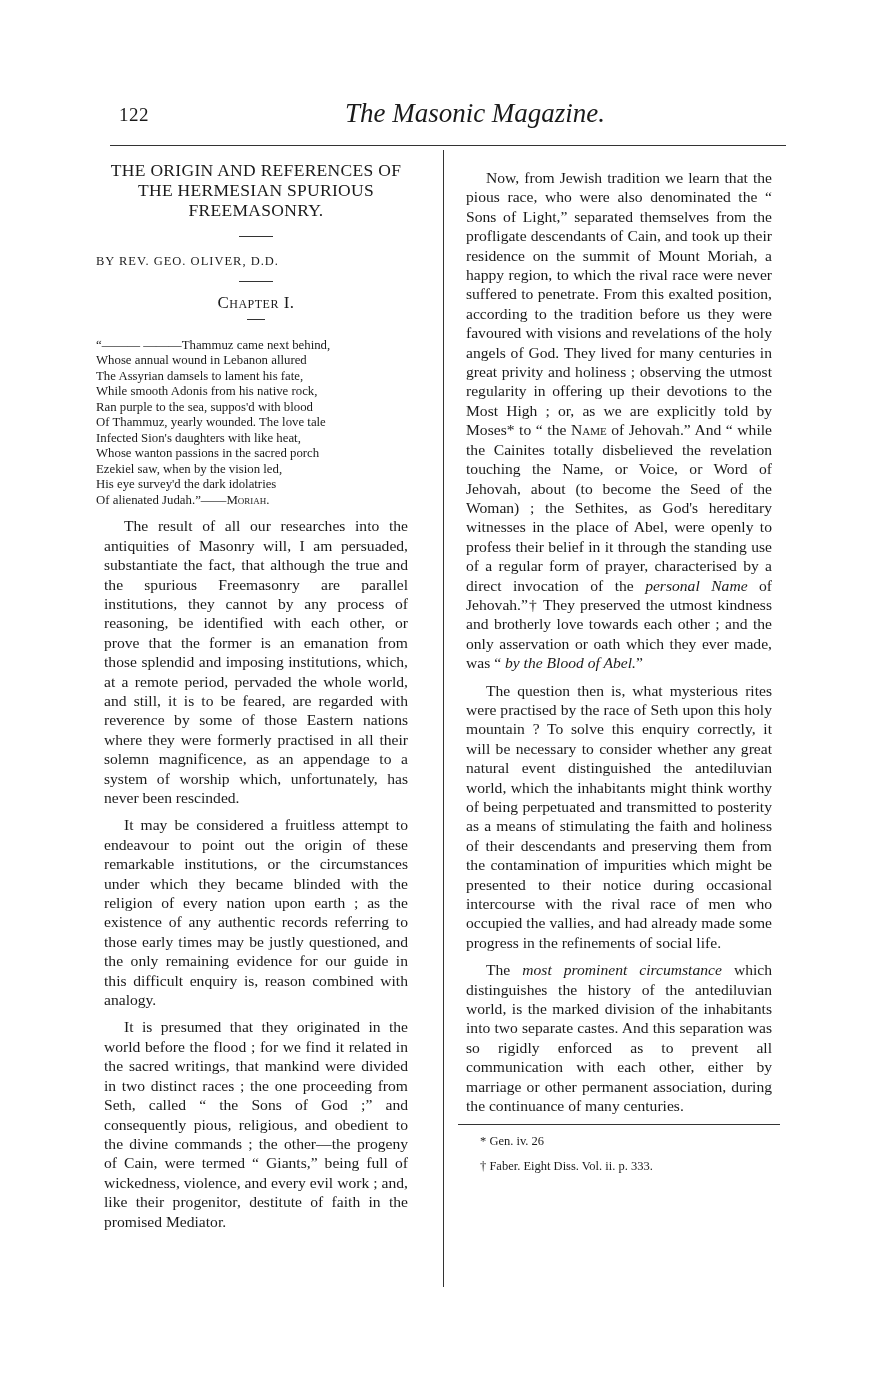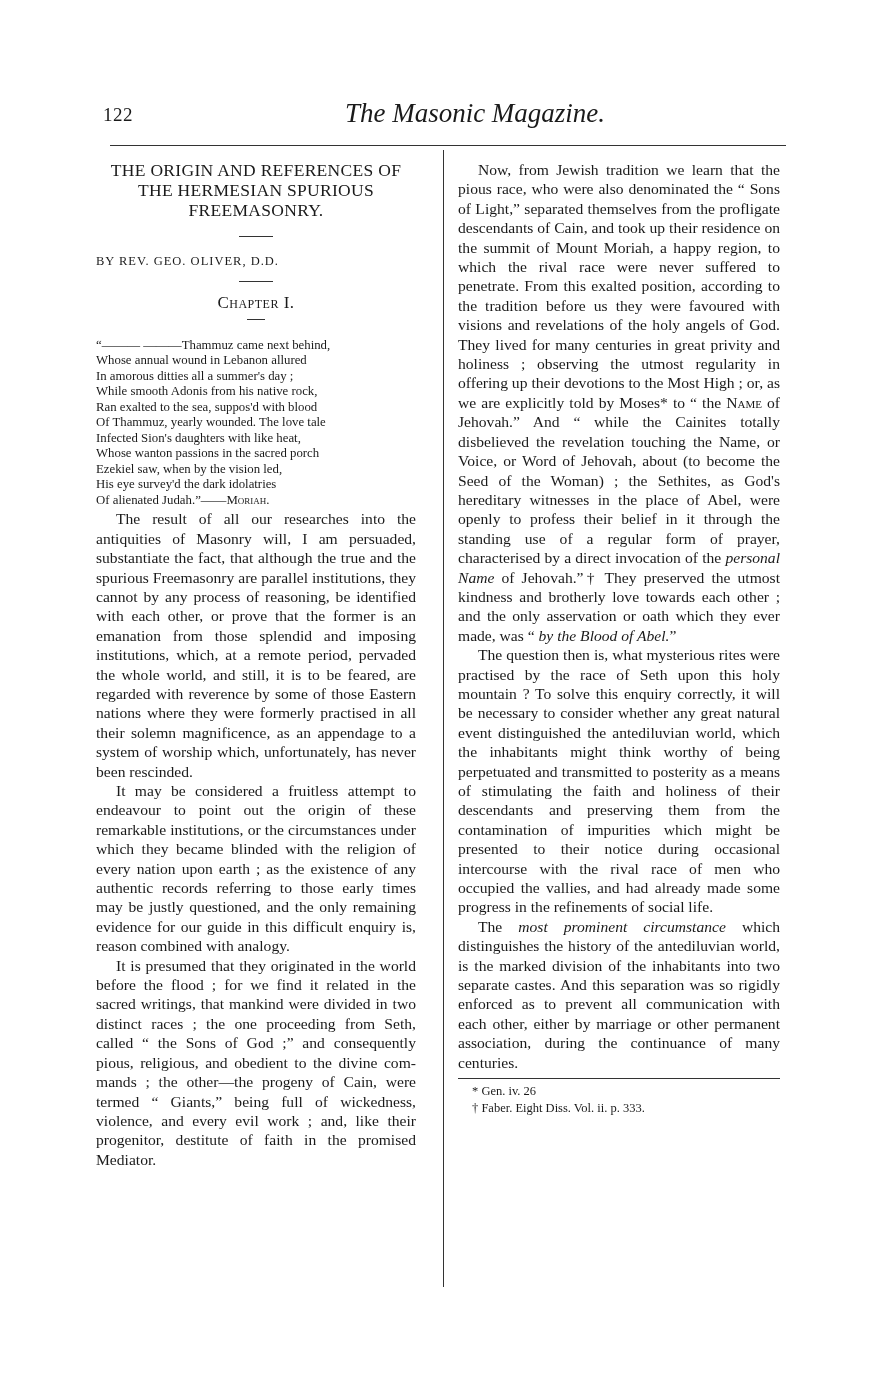--- a/index.html
+++ b/index.html
@@ -1,24 +1,24 @@
 <!DOCTYPE html>
 <html><head>
   <meta charset="utf-8">
   <style>
     html, body { margin: 0; padding: 0; background: #ffffff; }
     body { width: 894px; height: 1386px; position: relative; overflow: hidden; color: #1a1a1a; font-family: "Liberation Serif", "DejaVu Serif", serif; }
-    .page-num { position: absolute; left: 103px; top: 104px; font-size: 19px; letter-spacing: 0.5px; }
+    .page-num { position: absolute; left: 119px; top: 104px; font-size: 19px; letter-spacing: 0.5px; }
     .running-head { position: absolute; left: 0; right: 0; top: 98px; text-align: center; font-style: italic; font-size: 27px; padding-left: 56px; }
     .head-rule { position: absolute; left: 110px; right: 108px; top: 145px; border-top: 1.5px solid #333; }
     .col-divider { position: absolute; left: 443px; top: 150px; height: 1137px; border-left: 1px solid #333; }
     .col { position: absolute; font-size: 15.6px; line-height: 19.4px; text-align: justify; }
     .col-left { left: 96px; top: 158px; width: 320px; }
     .col-right { left: 458px; top: 160px; width: 322px; }
-    .col p { margin: 0; text-indent: 20px; hyphens: manual; }
+    .col p { margin: 8px; text-indent: 20px; hyphens: manual; }
     .title { text-align: center; font-size: 17.5px; line-height: 20px; letter-spacing: 0.3px; margin: 2px 0 0 0; }
     .short-rule { width: 34px; border-top: 1.4px solid #333; margin: 16px auto 15px auto; }
     .short-rule.dbl { width: 18px; margin-top: 6px; margin-bottom: 12px; }
     .byline { text-align: left; font-size: 12.5px; letter-spacing: 1px; }
     .chapter { text-align: center; font-size: 17px; font-variant: small-caps; letter-spacing: 0.5px; }
     .poem { font-size: 12.8px; line-height: 15.5px; margin: 18px 0 1px 0; padding-left: 0; }
     .poem .line { display: block; white-space: nowrap; }
     .sc { font-variant: small-caps; }
     .foot-rule { border-top: 1.3px solid #333; margin: 6px 0 4px 0; }
     .footnote { font-size: 12.5px; line-height: 17px; padding-left: 14px; text-indent: 0 !important; }
@@ -34,23 +34,23 @@
 <div class="col col-left">
   <div class="title">THE ORIGIN AND REFERENCES OF THE HERMESIAN SPURIOUS FREEMASONRY.</div>
   <div class="short-rule"></div>
   <div class="byline">BY REV. GEO. OLIVER, D.D.</div>
   <div class="short-rule" style="margin-top:10px;margin-bottom:11px;"></div>
   <div class="chapter">Chapter I.</div>
   <div class="short-rule dbl"></div>
   <div class="poem">
     <span class="line">“——— ———Thammuz came next behind,</span>
     <span class="line">Whose annual wound in Lebanon allured</span>
-    <span class="line">In amorous ditties all a summer's day ;</span>
+    <span class="line">The Assyrian damsels to lament his fate,</span>
     <span class="line">While smooth Adonis from his native rock,</span>
-    <span class="line">Ran exalted to the sea, suppos'd with blood</span>
+    <span class="line">Ran purple to the sea, suppos'd with blood</span>
     <span class="line">Of Thammuz, yearly wounded.   The love tale</span>
     <span class="line">Infected Sion's daughters with like heat,</span>
     <span class="line">Whose wanton passions in the sacred porch</span>
     <span class="line">Ezekiel saw, when by the vision led,</span>
     <span class="line">His eye survey'd the dark idolatries</span>
     <span class="line"><span>Of alienated Judah.”——</span><span class="sc">Moriah.</span></span>
   </div>
   <p>The result of all our researches into the antiquities of Masonry will, I am persuaded, substantiate the fact, that although the true and the spurious Freemasonry are parallel institutions, they cannot by any process of reasoning, be identified with each other, or prove that the former is an emana­tion from those splendid and imposing institutions, which, at a remote period, pervaded the whole world, and still, it is to be feared, are regarded with reverence by some of those Eastern nations where they were formerly practised in all their solemn magnificence, as an appendage to a system of worship which, unfortunately, has never been rescinded.</p>
   <p>It may be considered a fruitless attempt to endeavour to point out the origin of these remarkable institutions, or the cir­cumstances under which they became blinded with the religion of every nation upon earth ; as the existence of any authentic records referring to those early times may be justly questioned, and the only remaining evidence for our guide in this difficult enquiry is, reason combined with analogy.</p>
   <p>It is presumed that they originated in the world before the flood ; for we find it related in the sacred writings, that man­kind were divided in two distinct races ; the one proceeding from Seth, called “ the Sons of God ;” and consequently pious, religious, and obedient to the divine com­mands ; the other—the progeny of Cain, were termed “ Giants,” being full of wickedness, violence, and every evil work ; and, like their progenitor, destitute of faith in the promised Mediator.</p>

